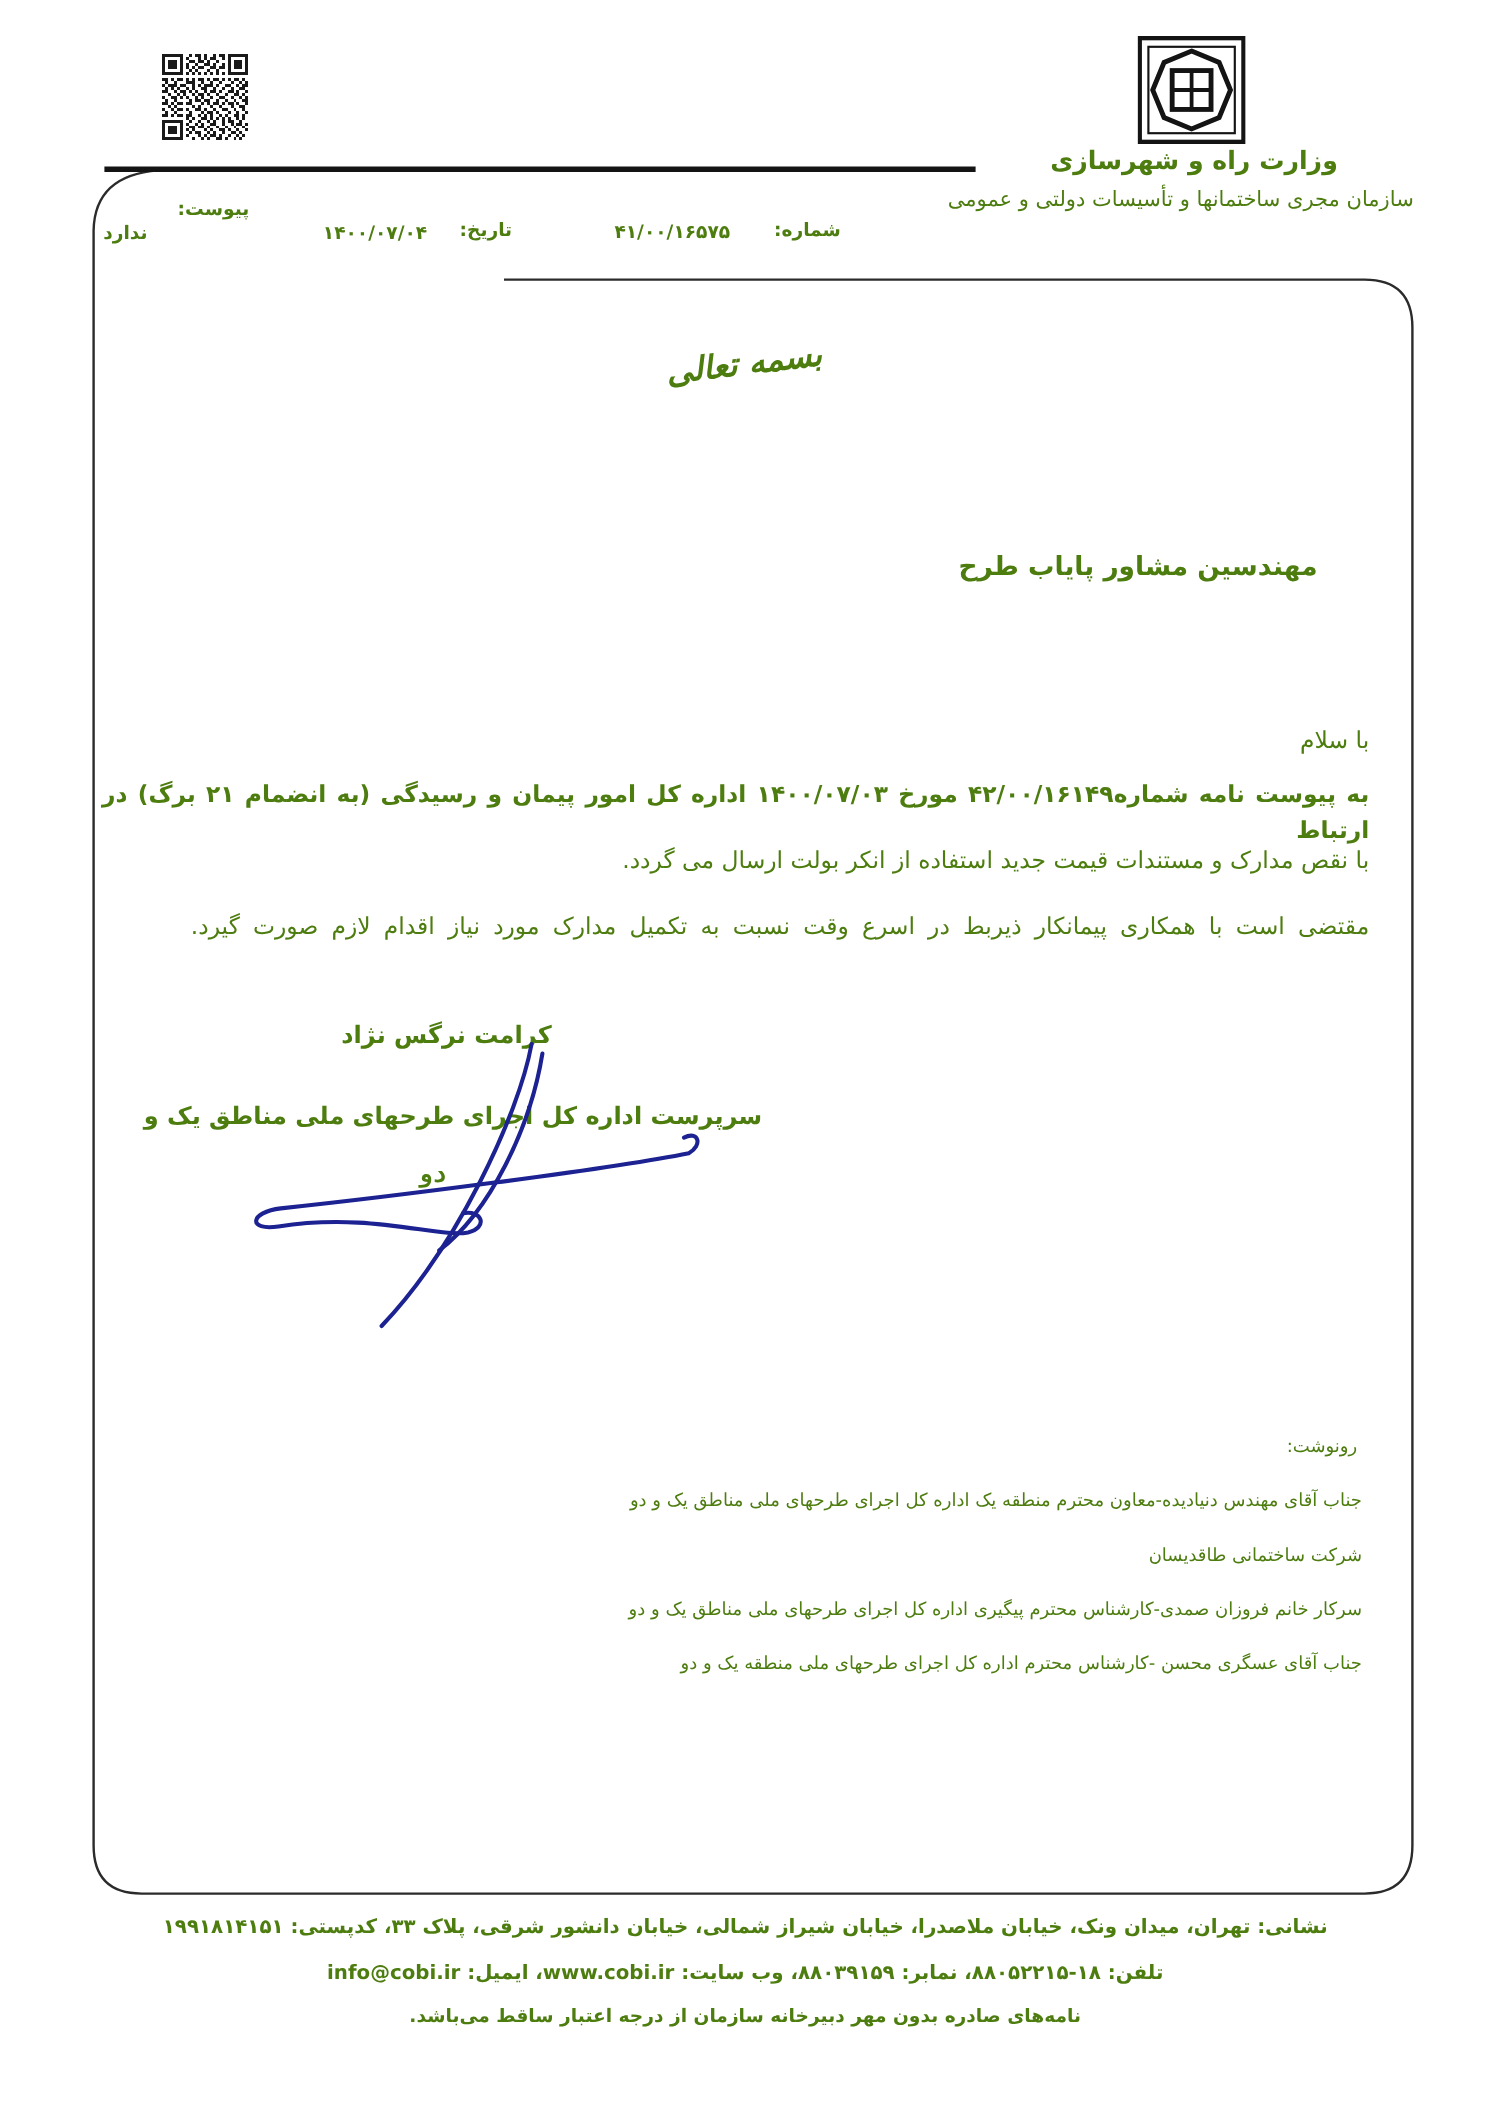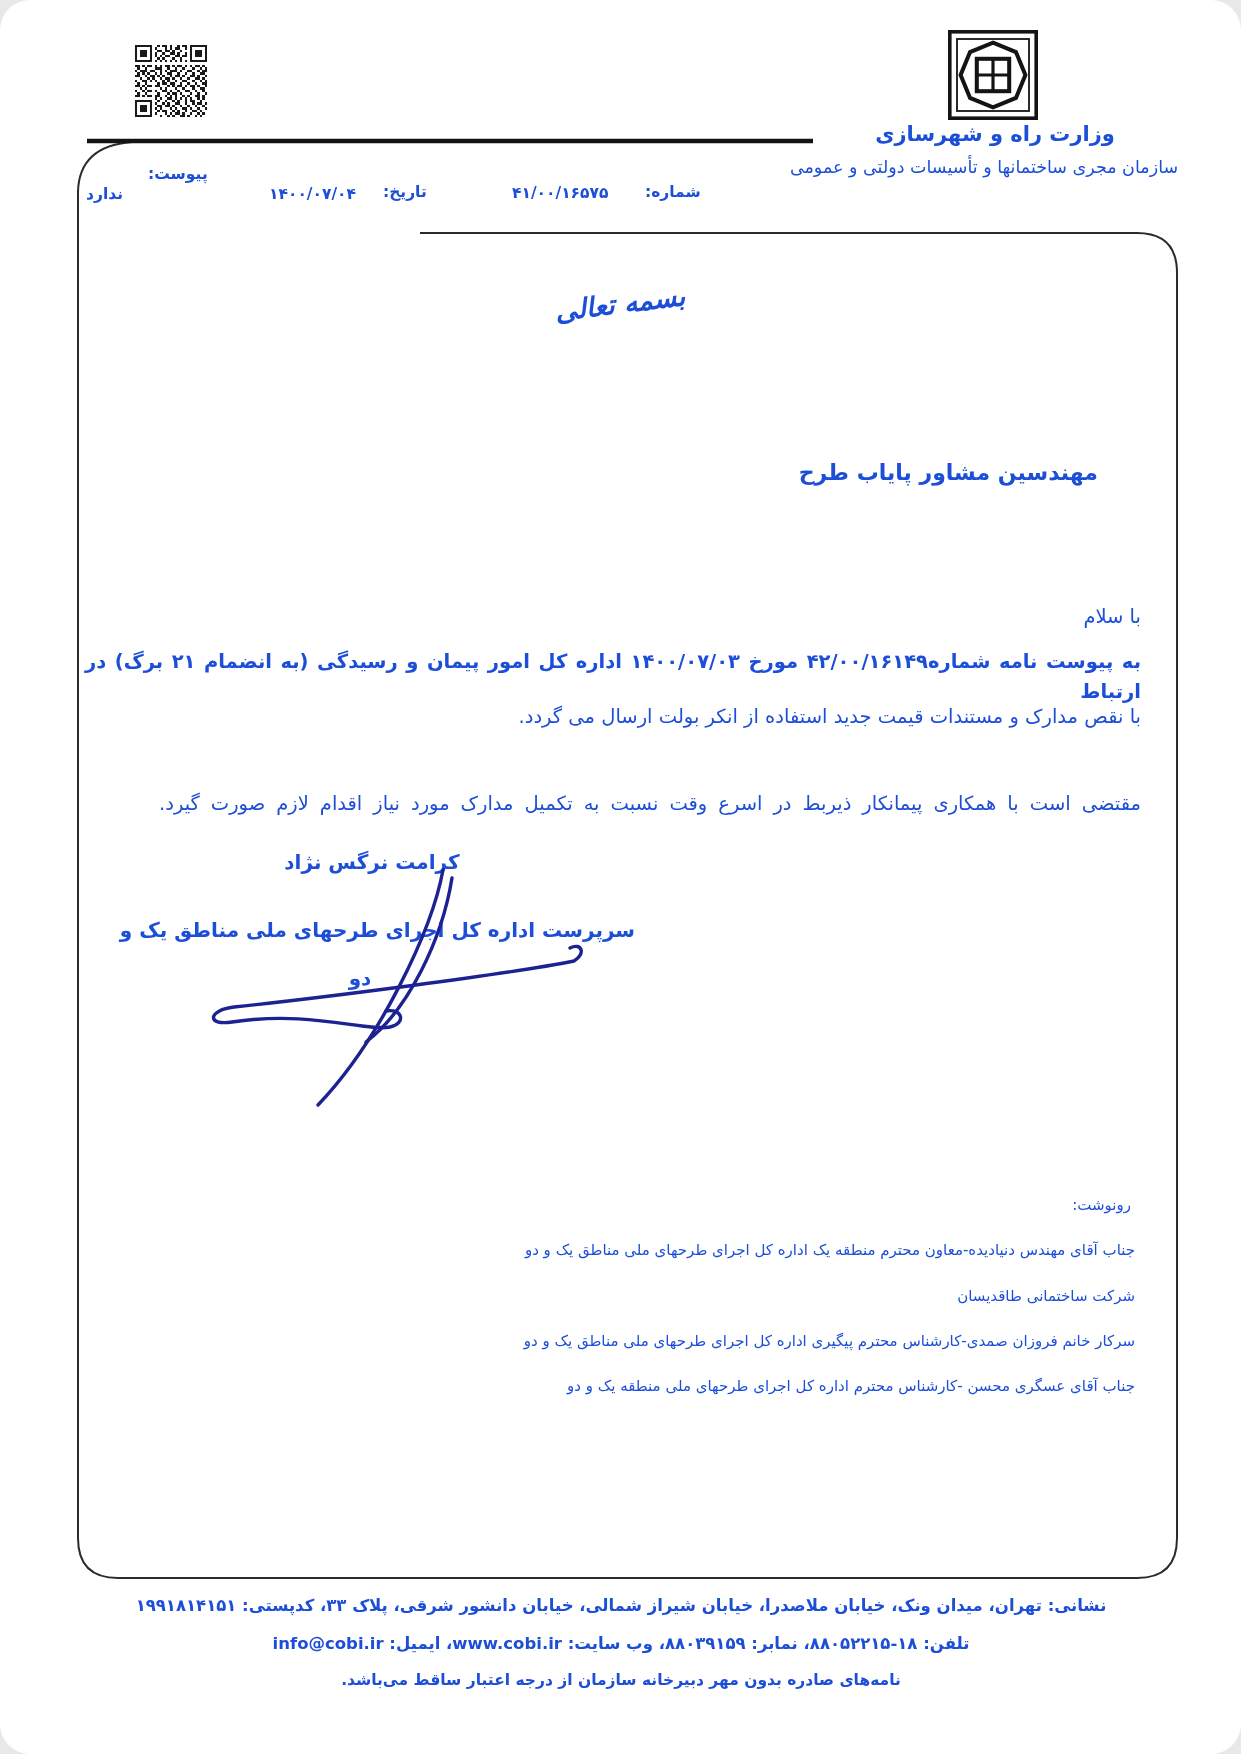--- a/index.html
+++ b/index.html
@@ -1,17 +1,17 @@
 <!DOCTYPE html>
 <html lang="fa"><head>
 <meta charset="utf-8">
 <style>
   html,body{margin:0;padding:0;background:#e8e8e8;}
   .page{position:relative;width:1241px;height:1754px;margin:0 auto;background:#ffffff;
-        font-family:"DejaVu Sans",sans-serif;color:#1d4ed8;overflow:hidden;border-radius:30px;}
+        font-family:"DejaVu Sans",sans-serif;color:#4d7c0f;overflow:hidden;}
   .abs{position:absolute;}
   .rtl{direction:rtl;}
   .center{text-align:center;}
   .just{text-align:justify;text-align-last:justify;}
   svg{display:block;}
   .frame-svg,.sig-svg,.qr-svg,.logo-svg{pointer-events:none;}
   .header-ministry{font-size:21px;font-weight:bold;}
   .header-line{font-size:17.5px;}
   .field{font-size:15.5px;font-weight:bold;white-space:nowrap;}
   .besmeleh{font-size:27px;font-style:italic;font-weight:600;transform:rotate(-7deg);}
@@ -78,25 +78,25 @@
   <div class="abs rtl field" style="left:148px;top:165px;text-align:center;">پیوست:</div>
   <div class="abs rtl field" style="left:86px;top:185px;">ندارد</div>
 
   <div class="abs rtl center besmeleh" style="left:515px;top:288px;width:210px;">بسمه تعالی</div>
 
   <div class="abs rtl recipient" style="right:143px;top:460px;">مهندسین مشاور پایاب طرح</div>
 
   <div class="abs rtl body-text" style="right:100px;top:602px;">با سلام</div>
   <div class="abs rtl body-text just" style="right:100px;top:647px;width:1056px;font-weight:bold;">به پیوست نامه شماره۴۲/۰۰/۱۶۱۴۹ مورخ ۱۴۰۰/۰۷/۰۳ اداره کل امور پیمان و رسیدگی (به انضمام ۲۱ برگ) در ارتباط</div>
   <div class="abs rtl body-text" style="right:100px;top:702px;">با نقص مدارک و مستندات قیمت جدید استفاده از انکر بولت ارسال می گردد.</div>
-  <div class="abs rtl body-text just" style="right:100px;top:789px;width:982px;">مقتضی است با همکاری پیمانکار ذیربط در اسرع وقت نسبت به تکمیل مدارک مورد نیاز اقدام لازم صورت گیرد.</div>
+  <div class="abs rtl body-text just" style="right:100px;top:757px;width:982px;">مقتضی است با همکاری پیمانکار ذیربط در اسرع وقت نسبت به تکمیل مدارک مورد نیاز اقدام لازم صورت گیرد.</div>
 
   <div class="abs rtl center sig-text" style="left:252px;top:850px;width:240px;">کرامت نرگس نژاد</div>
   <div class="abs rtl center sig-text" style="left:130px;top:918px;width:505px;">سرپرست اداره کل اجرای طرحهای ملی مناطق یک و</div>
-  <div class="abs rtl center sig-text" style="left:295px;top:966px;width:130px;">دو</div>
+  <div class="abs rtl center sig-text" style="left:295px;top:966px;width:130px;font-family:Liberation Mono, monospace;">دو</div>
 
   <svg class="abs sig-svg" style="left:180px;top:850px;" width="430" height="280" viewBox="0 0 430 280">
     <g fill="none" stroke="#1c2291" stroke-width="3.4" stroke-linecap="round">
       <path d="M 390 98 C 402 92 406 104 394 111 C 330 124 140 148 54 157 C 28 160 26 176 52 172 C 130 160 186 182 210 177 C 227 173 222 158 206 161"></path>
       <path d="M 263 20 C 252 80 200 190 138 255"></path>
       <path d="M 272 28 C 262 90 228 160 186 192"></path>
     </g>
   </svg>
 
   <div class="abs rtl cc-text" style="right:110px;top:1196px;">رونوشت:</div>

